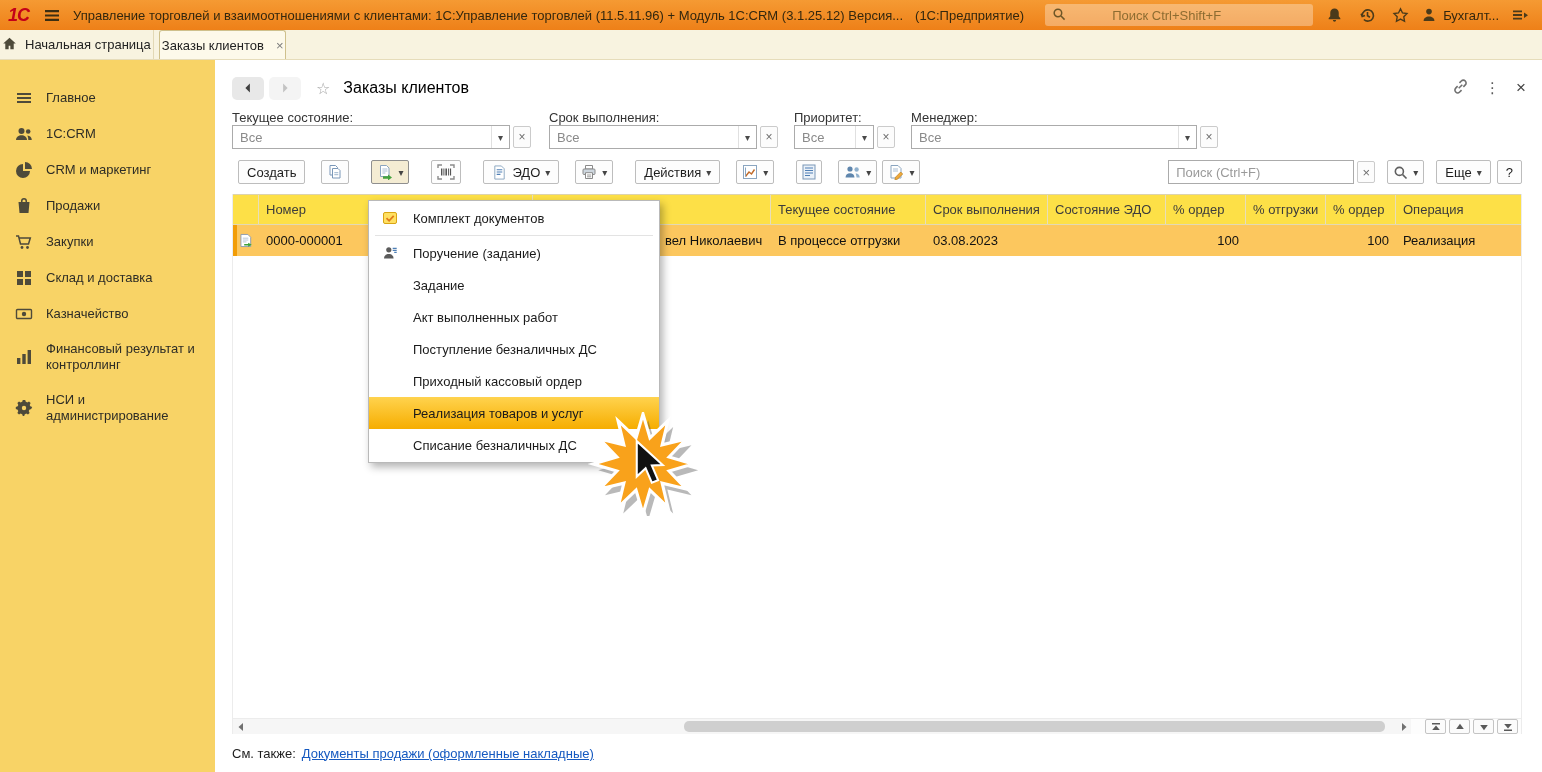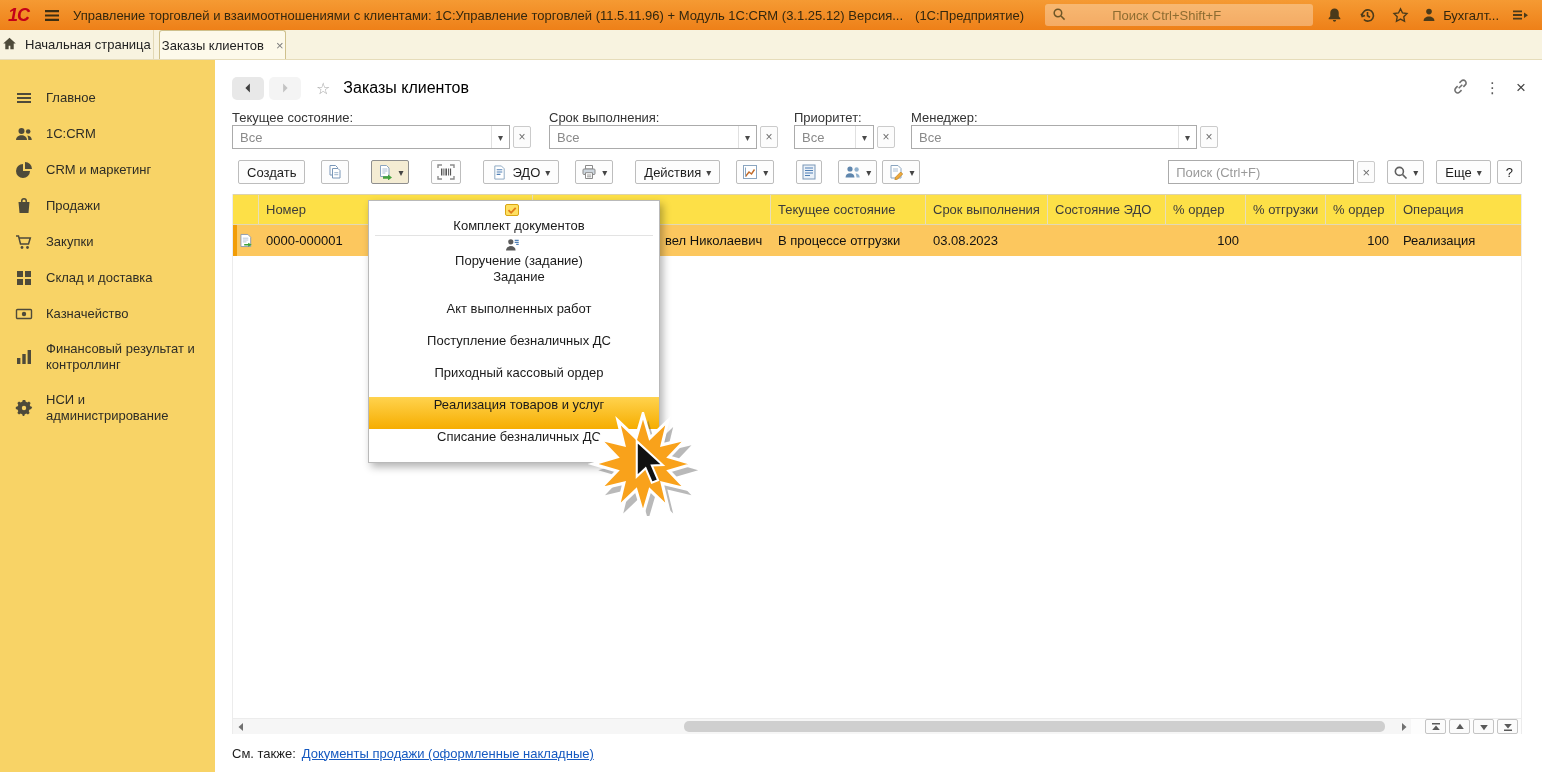--- a/index.html
+++ b/index.html
@@ -103,21 +103,21 @@
   .listnav { display:flex; gap:3px; margin:0 3px 0 14px; }
   .lnbtn { width:21px; height:15px; border:1px solid #c4c4c4; background:#fbfbfb; display:flex; align-items:center; justify-content:center; border-radius:2px; }
 
   
   .seealso { height:38px; display:flex; align-items:center; gap:6px; flex:none; }
   .seealso a { color:#1559c0; text-decoration:underline; cursor:pointer; }
 
   
   .ctx-menu { position:absolute; left:153px; top:140px; width:292px; background:#fff; border:1px solid #b9b9b9;
     box-shadow:3px 4px 8px rgba(0,0,0,.3); z-index:10; padding:1px 0; }
-  .menu-item { height:32px; display:flex; align-items:center; padding:0 10px 0 13px; color:#1a1a1a; cursor:pointer;flex-direction:column; }
+  .menu-item { height:32px; display:flex; align-items:center; padding:0 10px 0 13px; color:#1a1a1a; cursor:pointer; }
   .mi-icon { width:24px; flex:none; display:flex; align-items:center; }
   .mi-label { margin-left:7px; white-space:nowrap; }
   .menu-item.highlight { background:linear-gradient(#ffd34e,#f6ad00); }
   .menu-sep { height:1px; background:#e3e3e3; margin:1px 6px; }
 
   .burst { position:absolute; left:372px; top:352px; z-index:11; pointer-events:none; }
 </style>
 </head>
 <body>
 

